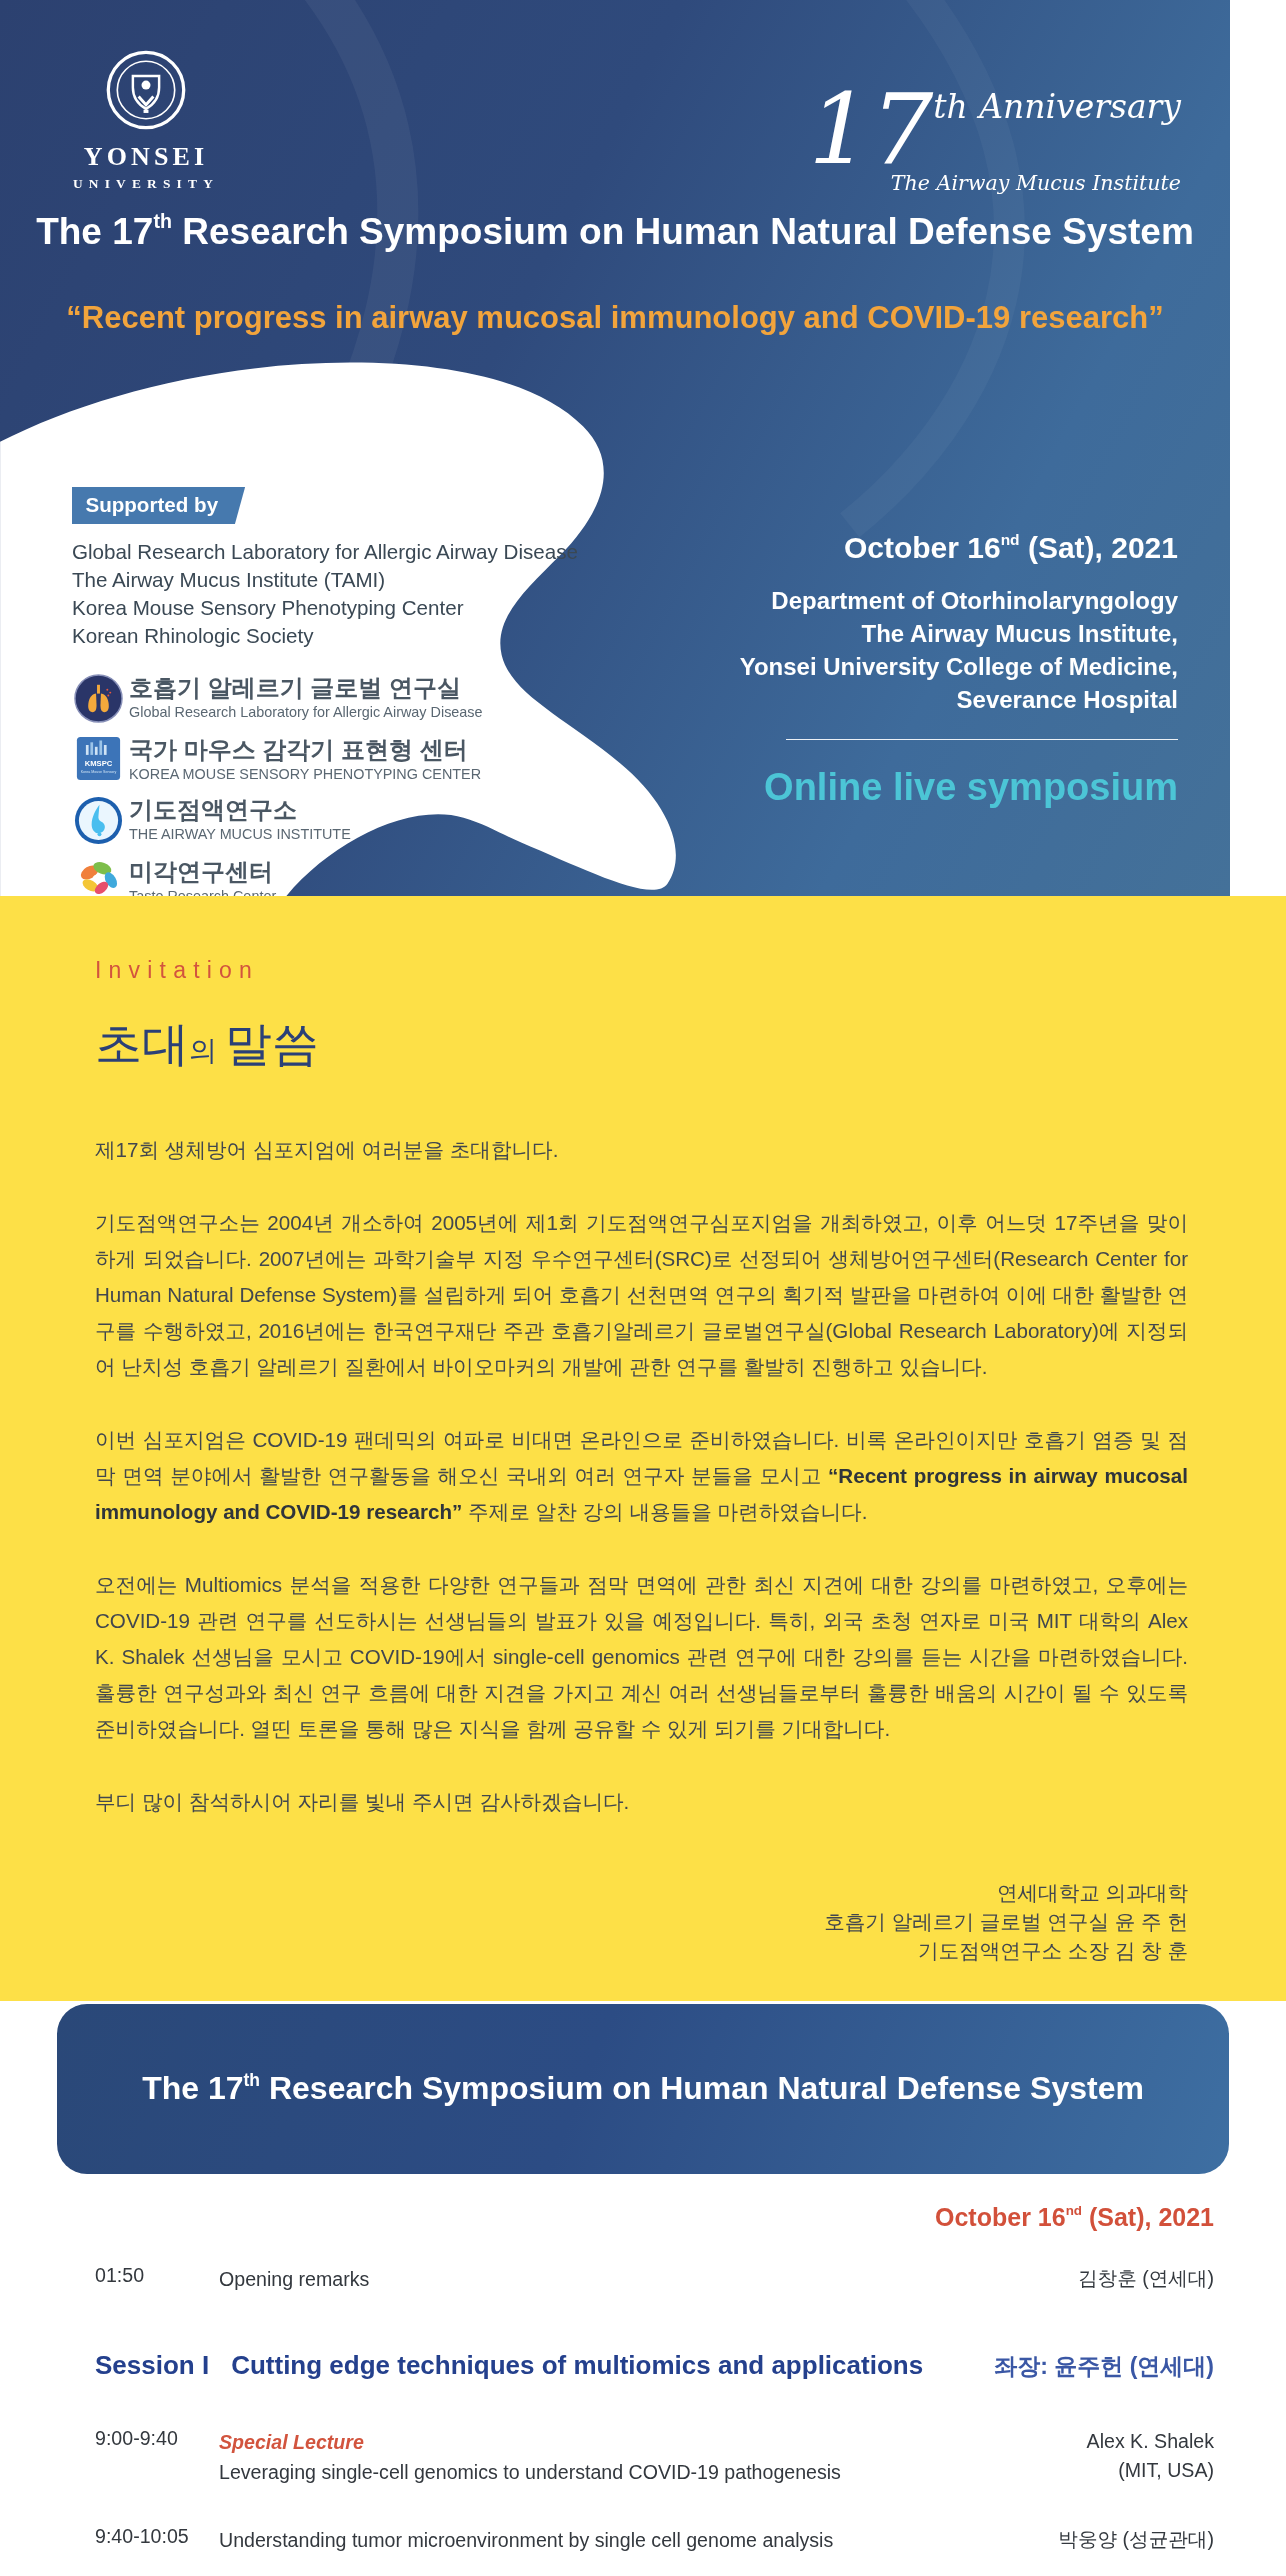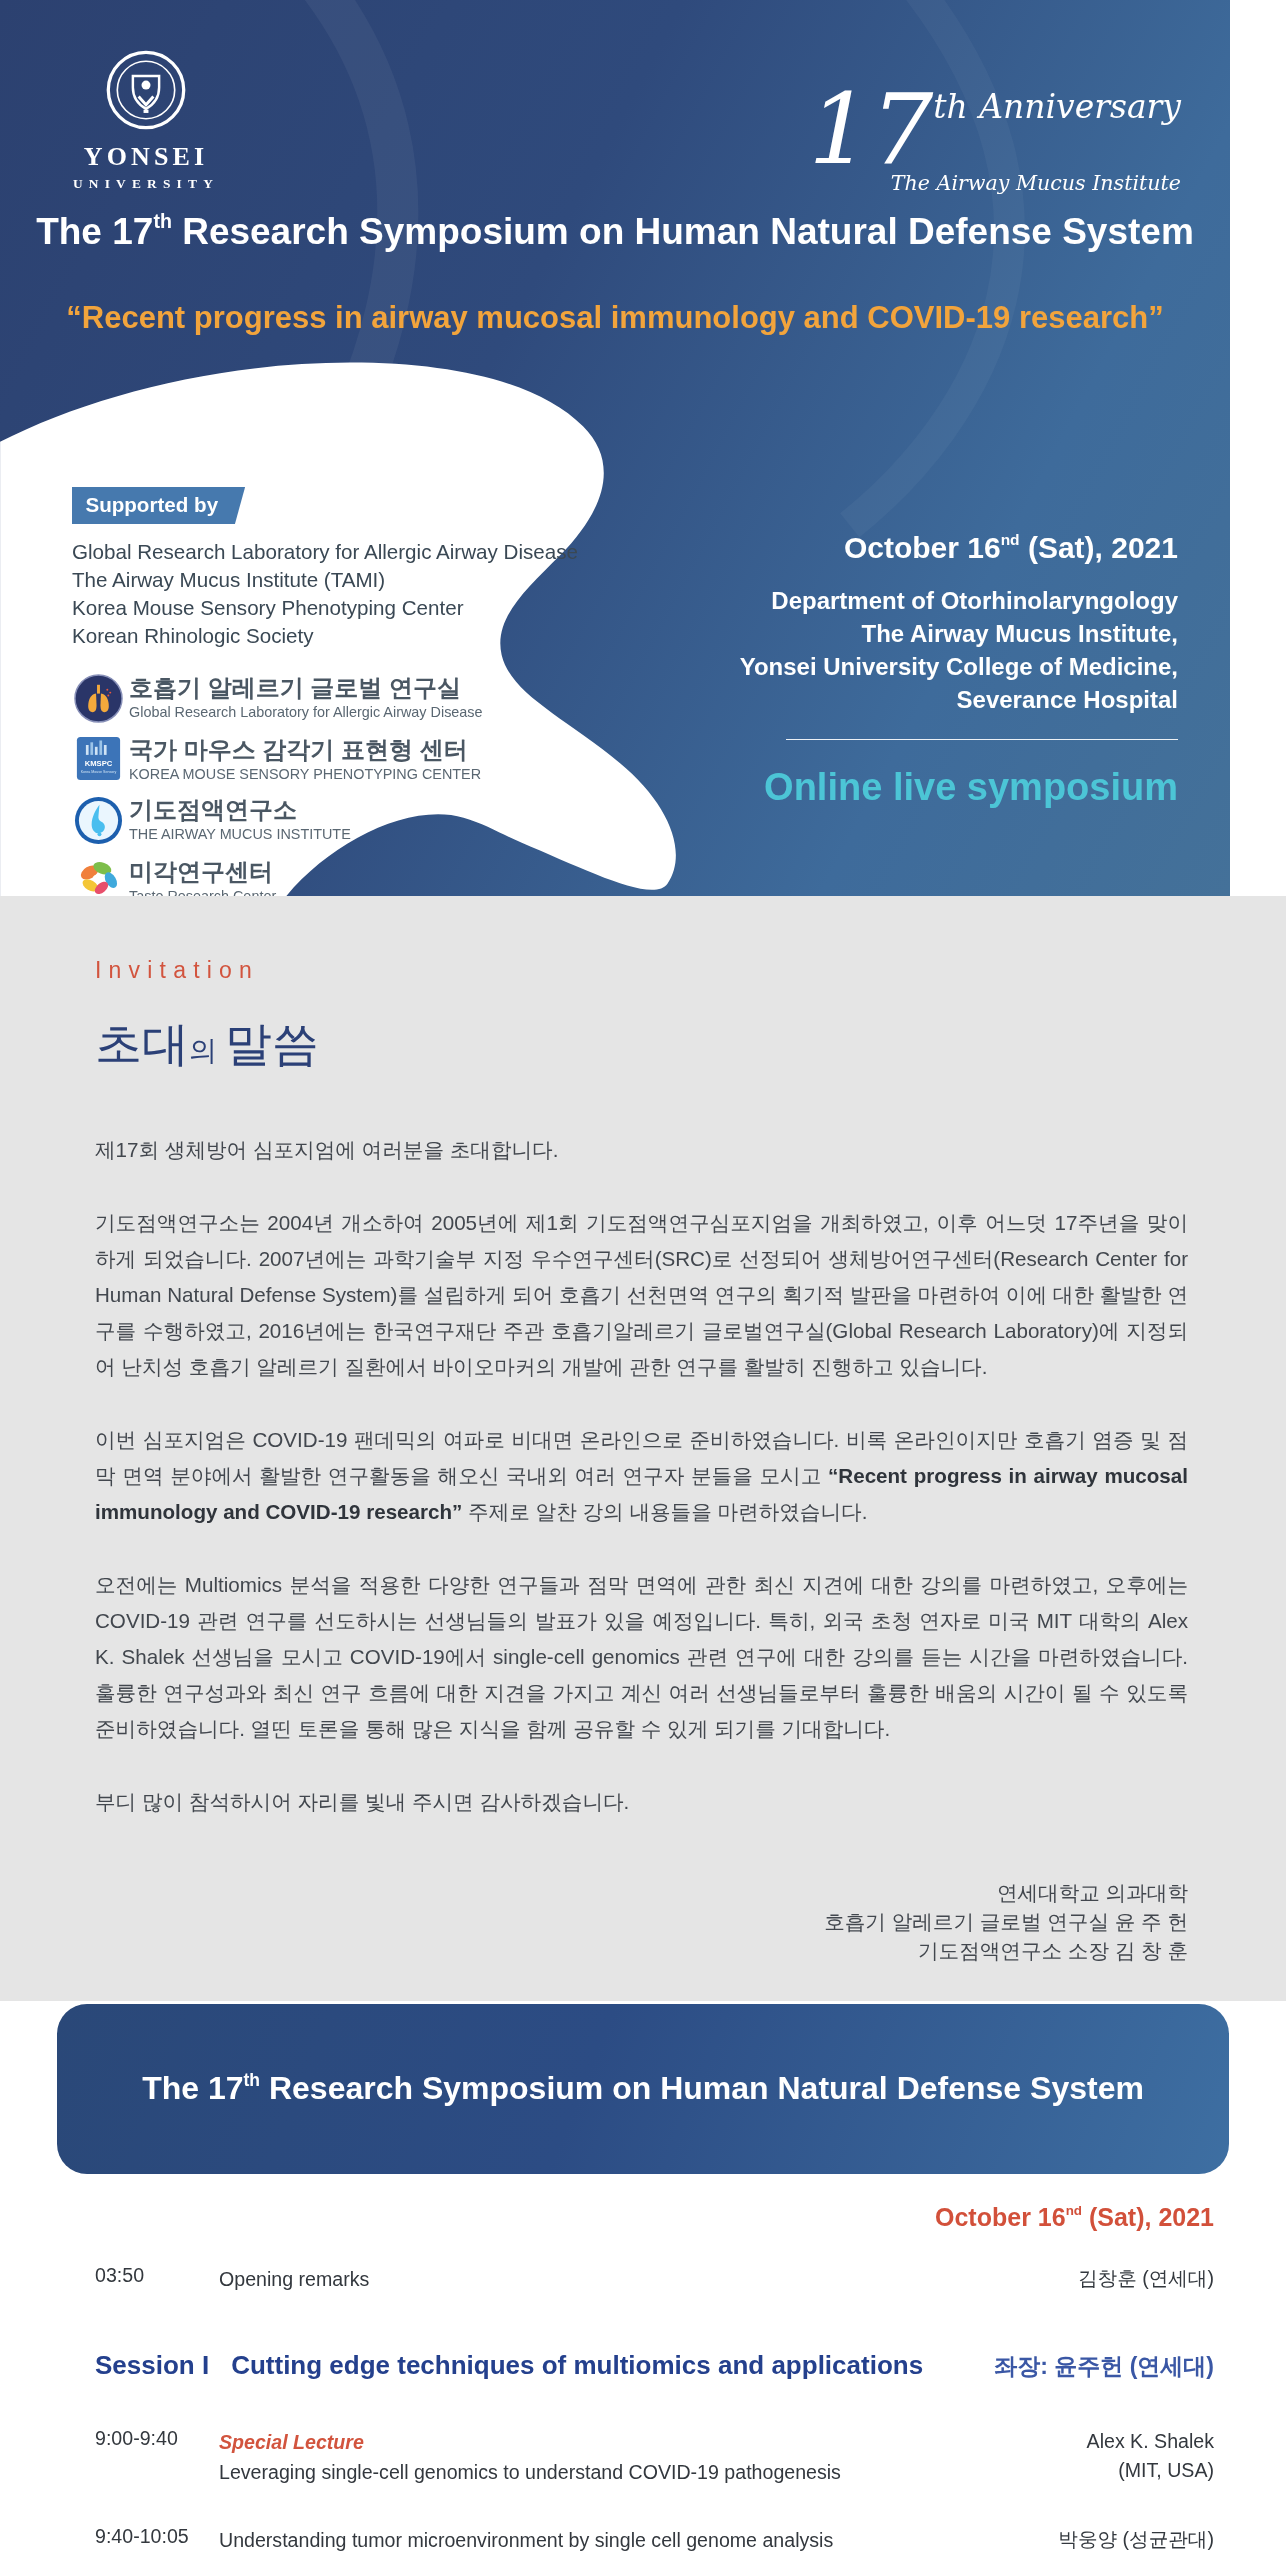--- a/index.html
+++ b/index.html
@@ -50,21 +50,21 @@
   .sponsor-en { font-size: 14.4px; color: #5A6772; margin-top: 3.1px; }
 
   .event { position: absolute; right: 52px; top: 531px; width: 670px; text-align: right; color: #fff; }
   .event-date { font-size: 30px; font-weight: bold; }
   .event-date sup { font-size: 15.5px; vertical-align: 13.4px; }
   .event-venue { margin-top: 18.5px; font-size: 24px; font-weight: bold; line-height: 33px; }
   .event-divider { border: none; border-top: 1.5px solid rgba(255,255,255,0.9); width: 392px; margin: 23px 0 0 auto; }
   .event-mode { margin-top: 26px; font-size: 38px; font-weight: bold; color: #4CC5D6; }
 
   
-  .invitation { width: 1286px; height: 1105px; background: #e5e5e5; padding: 61px 98px 0 95px; }
+  .invitation { width: 1286px; height: 1105px; background: #fde047; padding: 61px 98px 0 95px; }
   .inv-label { color: #D2543E; font-size: 23px; letter-spacing: 7.2px; }
   .inv-heading { margin-top: 29px; color: #2B4077; font-weight: normal; }
   .inv-heading .big { font-size: 47px; }
   .inv-heading .small { font-size: 28px; }
   .inv-body { color: #42474E; font-size: 20.6px; line-height: 36px; text-align: justify; }
   .inv-p { margin-top: 37px; }
   .inv-p.firstp { margin-top: 56px; }
   .inv-p b { font-weight: bold; color: #2F343B; }
   .inv-sign { margin-top: 58px; text-align: right; font-size: 20.6px; color: #42474E; line-height: 29px; }
 
@@ -252,21 +252,21 @@
     <div class="banner-title">
       <span>The 17</span><sup>th</sup><span> Research Symposium on Human Natural Defense System</span>
     </div>
   </div>
   <div class="prog-date">
     <span>October 16</span><sup>nd</sup><span> (Sat), 2021</span>
   </div>
 
   <div class="sched">
     <div class="row item">
-      <span class="time">03:50</span>
+      <span class="time">01:50</span>
       <span class="stitle">Opening remarks</span>
       <span class="speaker">김창훈 (연세대)</span>
     </div>
 
     <div class="row session">
       <span class="sess-left">
         <span class="sess-name">Session I</span>
         <span class="sess-topic">Cutting edge techniques of multiomics and applications</span>
       </span>
       <span class="sess-chair">좌장: 윤주헌 (연세대)</span>

